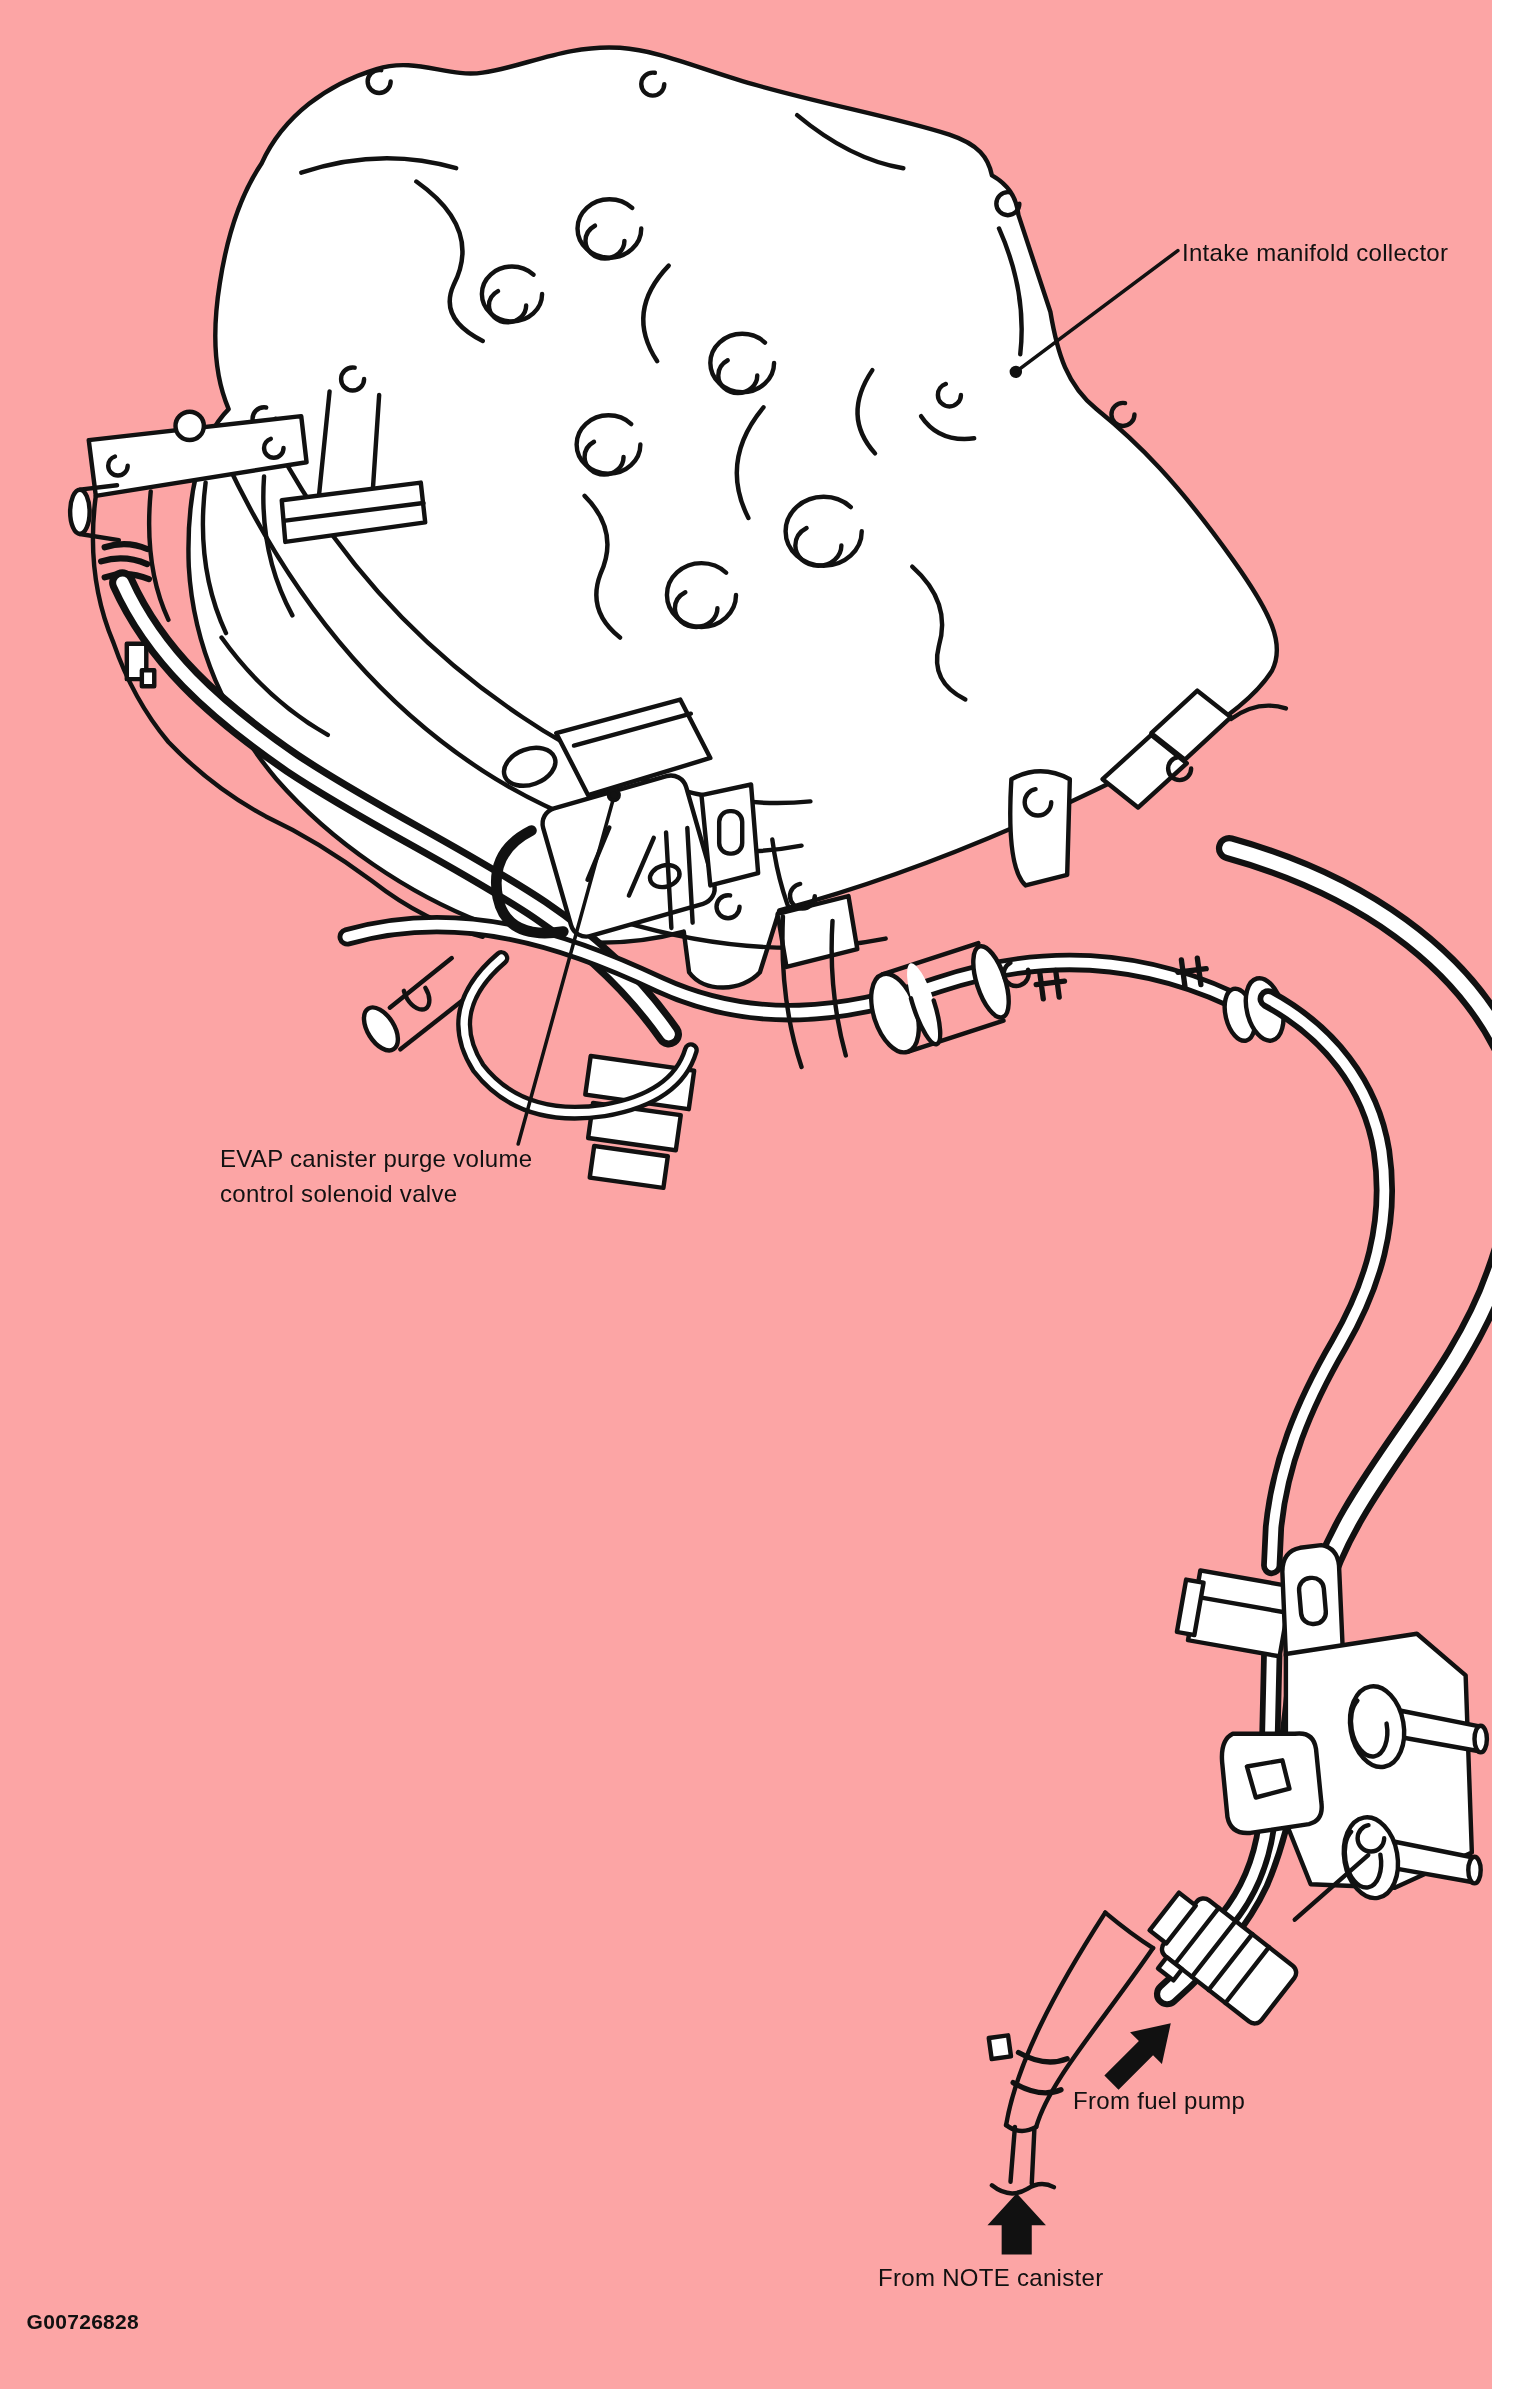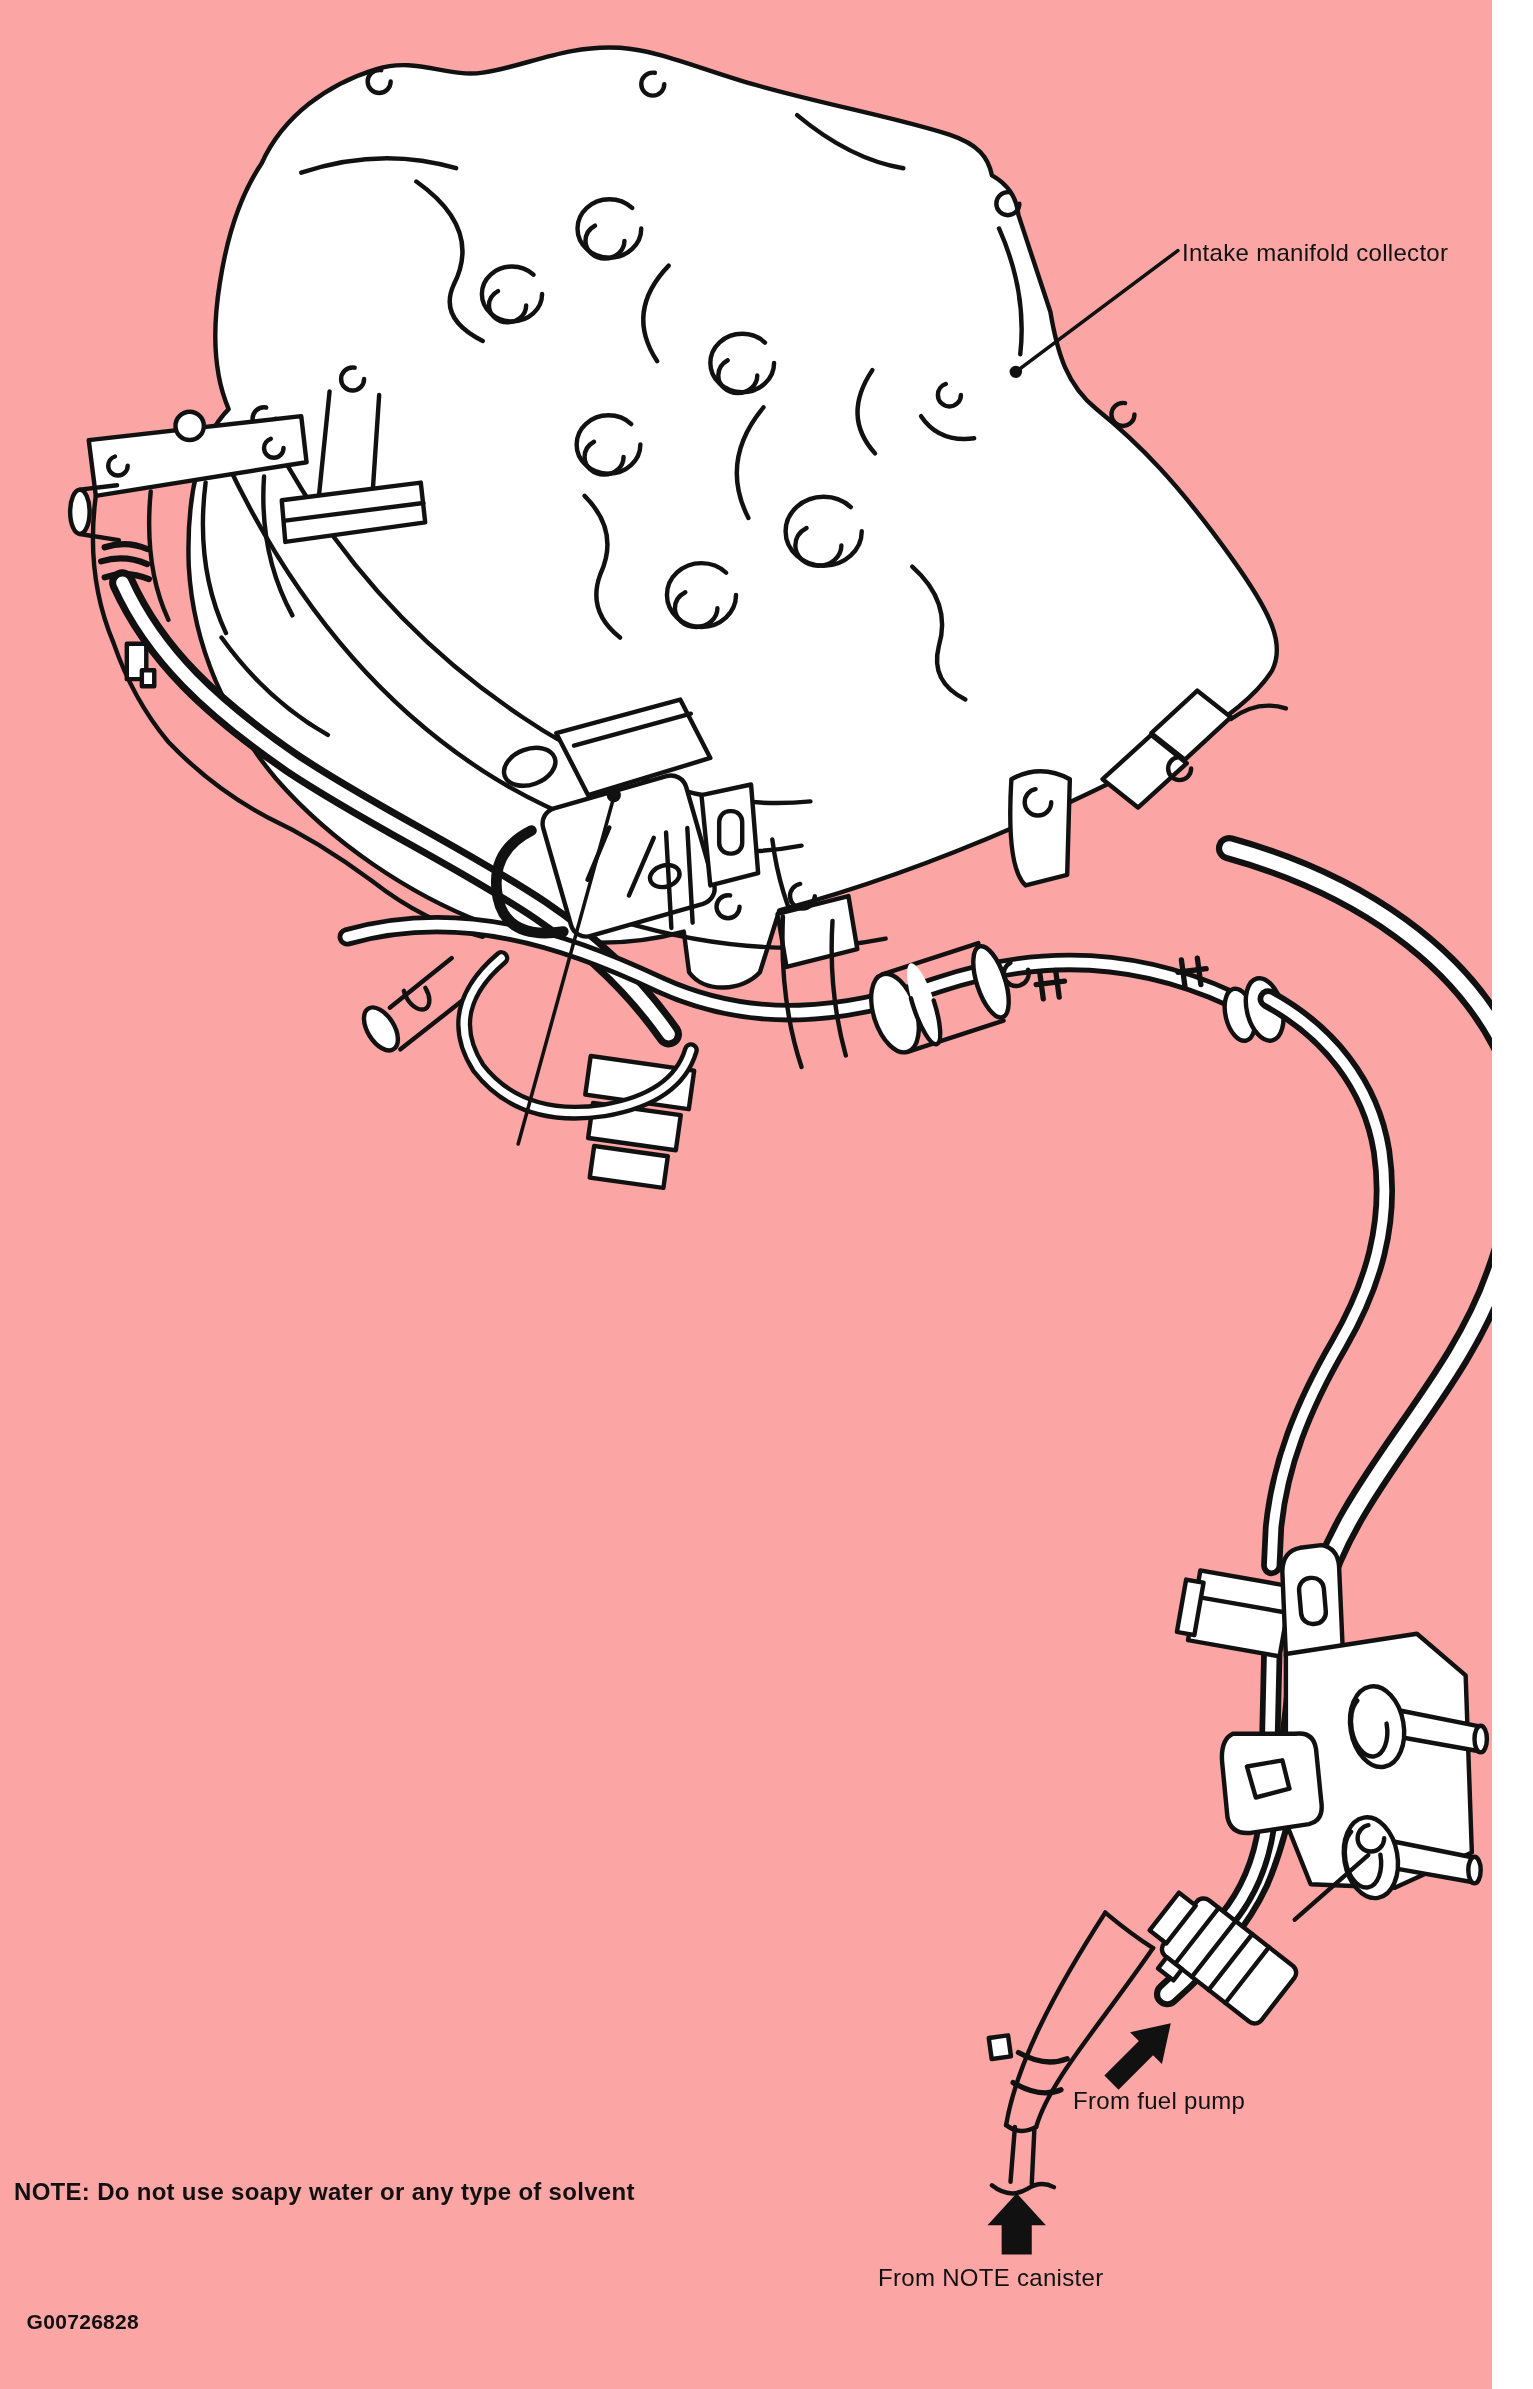--- a/index.html
+++ b/index.html
@@ -272,23 +272,26 @@
 
     <g fill="#111" stroke="none">
       <polygon points="1322,2285 1312,2331 1302,2321 1263,2360 1247,2344 1286,2305 1276,2295"></polygon>
       <polygon points="1148,2477 1181,2513 1165,2513 1165,2546 1131,2546 1131,2513 1115,2513"></polygon>
     </g>
   </g>
 </svg>
 
 <div class="label" style="left:1182px;top:235px">Intake manifold collector</div>
 
+<div class="label" style="left:220px;top:1141px">
+  <div>EVAP canister purge volume</div>
+  <div>control solenoid valve</div>
+</div>
 
 <div class="label" style="left:1073px;top:2083px">From fuel pump</div>
 
 <div class="label" style="left:878px;top:2260px">From NOTE canister</div>
 
-<div class="label label-bold" style="left:14px;top:2174px">NOTE: Do not use soapy water or any type of solvent</div>
 
 <div class="label fig-id" style="left:26.6px;top:2304px">G00726828</div>
 
 </div>
 
 
 </body></html>

